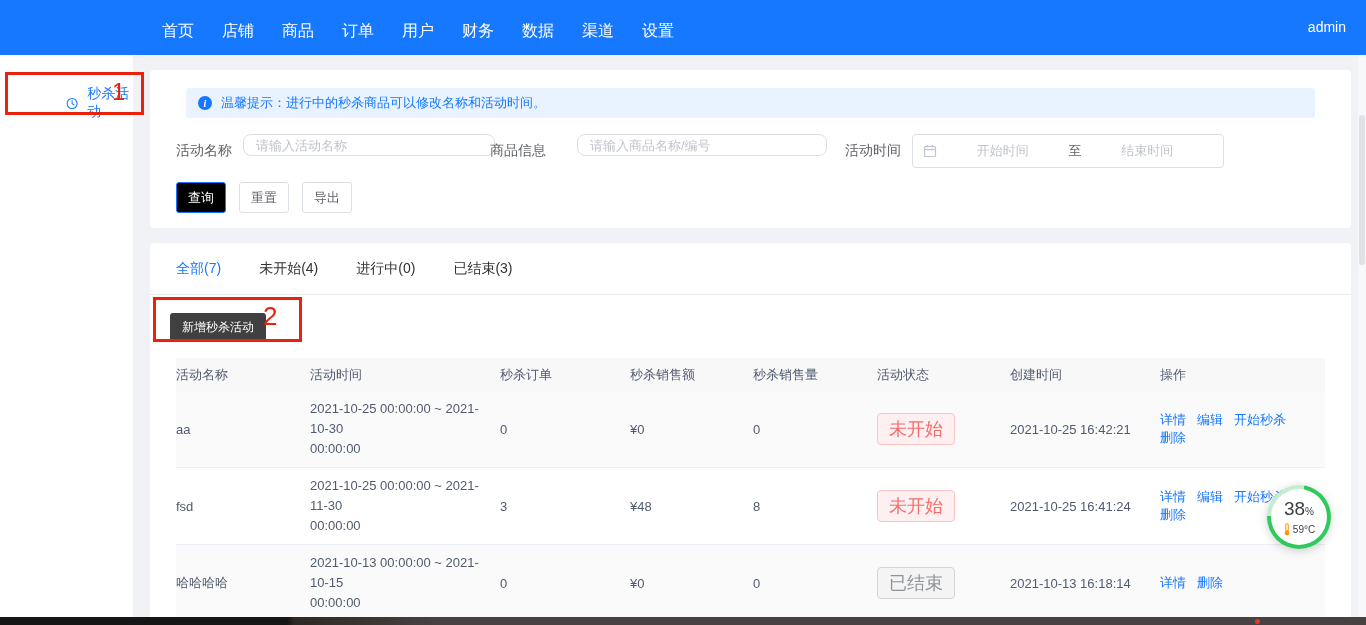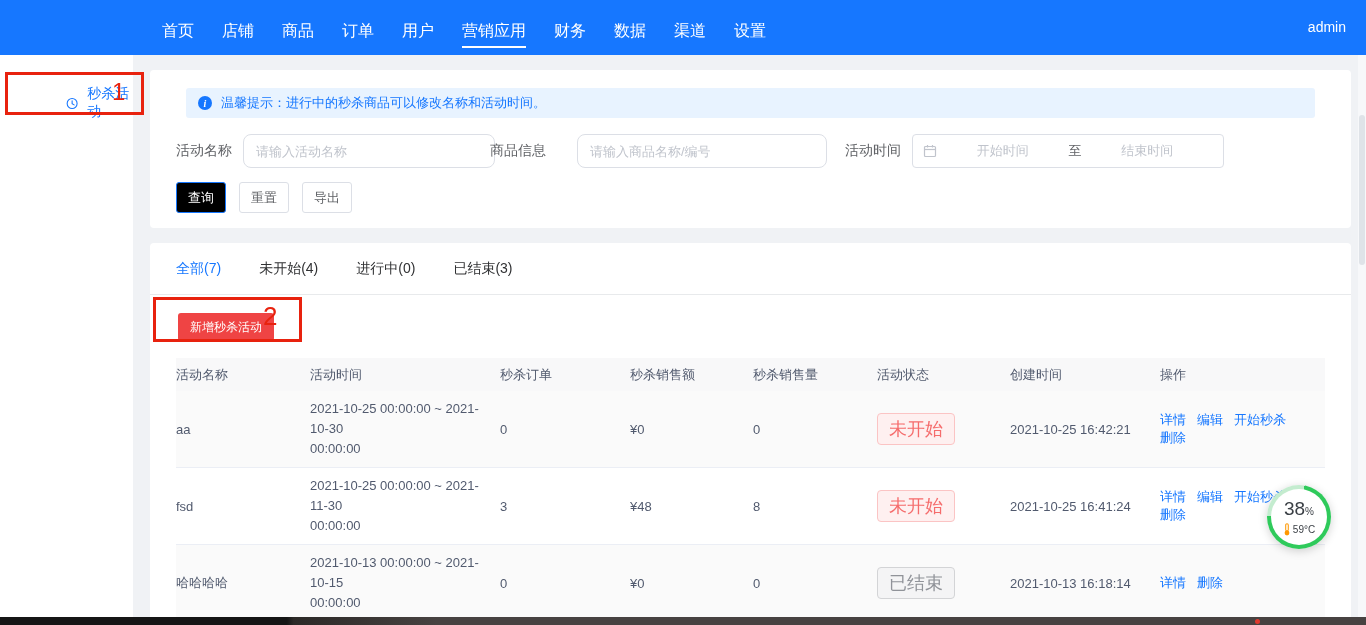--- a/index.html
+++ b/index.html
@@ -24,40 +24,40 @@
   .card { position:absolute; background:#fff; border-radius:4px; }
   .card1 { left:150px; top:70px; width:1201px; height:158px; }
   .card2 { left:150px; top:243px; width:1201px; height:395px; }
 
   
   .alert { position:absolute; left:36px; right:36px; top:18px; height:30px; background:#e8f3ff; border-radius:3px; display:flex; align-items:center; gap:9px; padding-left:12px; font-size:13px; color:#1677ff; }
   .info-icon { width:14px; height:14px; border-radius:50%; background:#1677ff; color:#fff; font-size:10px; font-style:italic; font-weight:bold; font-family:"Liberation Serif", serif; display:flex; align-items:center; justify-content:center; flex:none; }
 
   
   .f-label { position:absolute; top:72px; font-size:14px; color:#606266; }
-  .f-input { position:absolute; top:64px; height:34px; border:1px solid #dcdfe6; border-radius:8px; font-size:13px; padding:0 12px; color:#606266; outline:none; font-family:inherit; }
+  .f-input { position:absolute; top:64px; height:22px; border:1px solid #dcdfe6; border-radius:8px; font-size:13px; padding:0 12px; color:#606266; outline:none; font-family:inherit; }
   .f-input::placeholder { color:#c0c4cc; }
   .lab1 { left:26px; } .in1 { left:93px; width:252px; }
   .lab2 { left:340px; } .in2 { left:427px; width:250px; }
   .lab3 { left:695px; }
   .date-range { position:absolute; left:762px; top:64px; width:312px; height:34px; border:1px solid #dcdfe6; border-radius:4px; display:flex; align-items:center; padding:0 10px; cursor:pointer; background:#fff; }
   .date-range .ph { flex:1; text-align:center; font-size:13px; color:#c0c4cc; }
   .date-range .sep { font-size:13px; color:#606266; }
   .btn-row { position:absolute; left:26px; top:112px; display:flex; gap:13px; }
   .btn { font-size:13px; border-radius:3px; padding:8px 11px; cursor:pointer; border:1px solid transparent; font-family:inherit; line-height:1; }
   .btn.primary { background:#000000; border-color:#1677ff; color:#fff; }
   .btn.plain { background:#fff; border-color:#dcdfe6; color:#606266; }
 
   
   .tabs { position:absolute; left:0; right:0; top:0; height:52px; border-bottom:1px solid #e8eaec; display:flex; align-items:center; gap:38px; padding-left:26px; }
   .tab { font-size:14px; color:#303133; cursor:pointer; }
   .tab.active { color:#1677ff; }
 
   
-  .add-btn { position:absolute; left:28px; top:70px; background:#ef4444; color:#fff; border:none; border-radius:3px; font-size:12px; padding:8px 12px; cursor:pointer; font-family:inherit; line-height:1; }
+  .add-btn { position:absolute; left:20px; top:70px; background:#404040; color:#fff; border:none; border-radius:3px; font-size:12px; padding:8px 12px; cursor:pointer; font-family:inherit; line-height:1; }
   .anno-2 { left:3px; top:54px; width:149px; height:45px; }
   .anno-2-num { position:absolute; left:113px; top:58px; color:#e8220e; font-size:26px; z-index:21; }
 
   
   .table-wrap { position:absolute; left:26px; right:26px; top:115px; }
   table { width:100%; border-collapse:collapse; table-layout:fixed; }
   th { background:#f8f8f9; height:33px; text-align:left; font-size:13px; font-weight:500; color:#515a6e; padding:0 10px 0 0; }
   td { font-size:13px; color:#515a6e; padding:8px 10px 8px 0; border-bottom:1px solid #ebeef5; height:52px; vertical-align:middle; }
   tr.striped td { background:#fafafa; }
   .time-cell span { display:block; line-height:20px; }
@@ -82,21 +82,20 @@
 </head>
 <body>
 
 <div class="nav">
   <div class="nav-items" id="nav-items">
       <div class="nav-item">首页</div>
       <div class="nav-item">店铺</div>
       <div class="nav-item">商品</div>
       <div class="nav-item">订单</div>
       <div class="nav-item">用户</div>
-      <div class="nav-item active">营销应用</div>
       <div class="nav-item">财务</div>
       <div class="nav-item">数据</div>
       <div class="nav-item">渠道</div>
       <div class="nav-item">设置</div>
     </div>
   <div class="nav-user">admin</div>
 </div>
 
 <div class="sidebar">
   <div class="sidebar-item">

